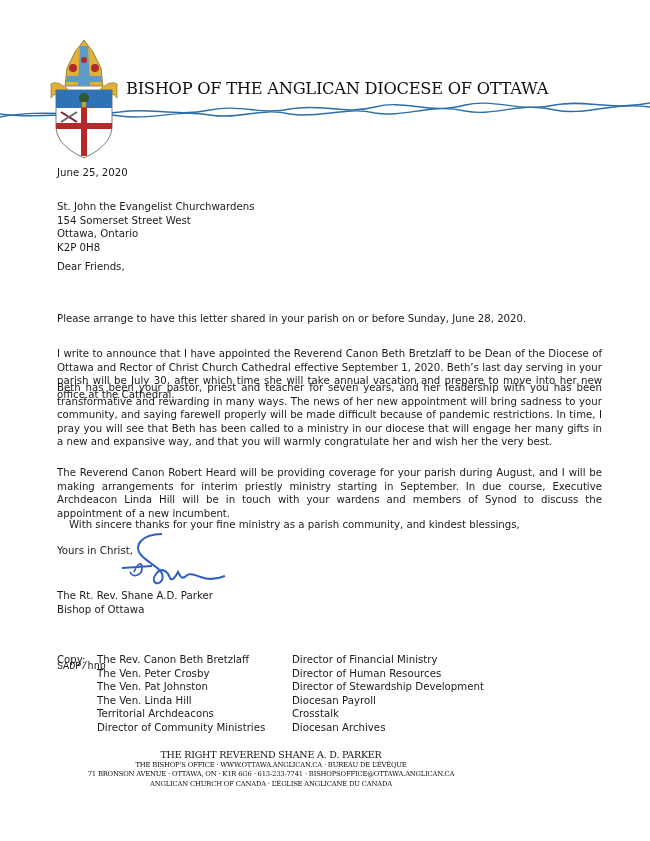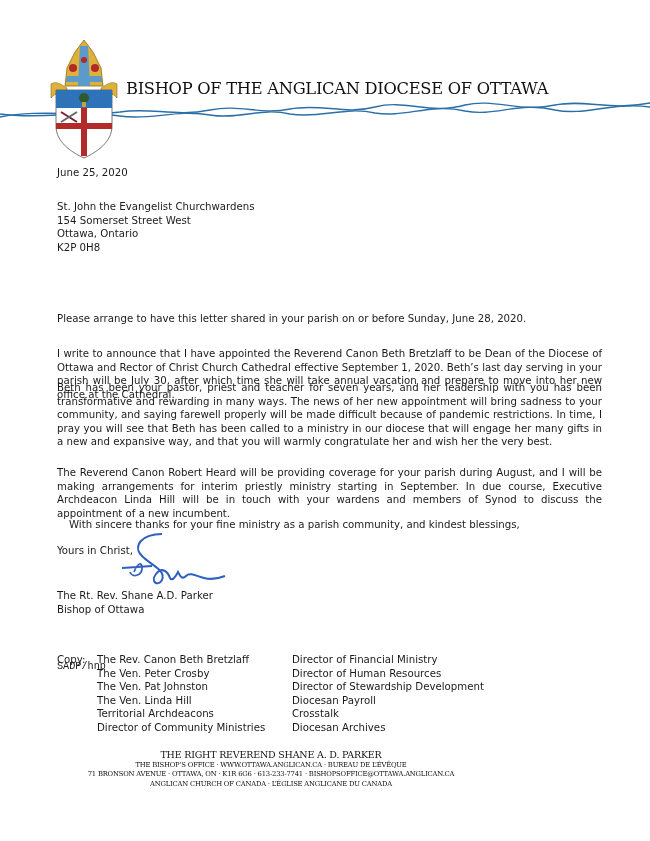--- a/index.html
+++ b/index.html
@@ -77,20 +77,21 @@
 
   <div class="body date">June 25, 2020</div>
 
   <div class="body address">
     <p class="line">St. John the Evangelist Churchwardens</p>
     <p class="line">154 Somerset Street West</p>
     <p class="line">Ottawa, Ontario</p>
     <p class="line">K2P 0H8</p>
   </div>
 
+  <div class="body salutation">Dear Friends,</div>
 
   <p class="body para p2">Please arrange to have this letter shared in your parish on or before Sunday, June 28, 2020.</p>
   <p class="body para p3">I write to announce that I have appointed the Reverend Canon Beth Bretzlaff to be Dean of the Diocese of Ottawa and Rector of Christ Church Cathedral effective September 1, 2020. Beth’s last day serving in your parish will be July 30, after which time she will take annual vacation and prepare to move into her new office at the Cathedral.</p>
   <p class="body para p4">Beth has been your pastor, priest and teacher for seven years, and her leadership with you has been transformative and rewarding in many ways. The news of her new appointment will bring sadness to your community, and saying farewell properly will be made difficult because of pandemic restrictions. In time, I pray you will see that Beth has been called to a ministry in our diocese that will engage her many gifts in a new and expansive way, and that you will warmly congratulate her and wish her the very best.</p>
   <p class="body para p5">The Reverend Canon Robert Heard will be providing coverage for your parish during August, and I will be making arrangements for interim priestly ministry starting in September. In due course, Executive Archdeacon Linda Hill will be in touch with your wardens and members of Synod to discuss the appointment of a new incumbent.</p>
   <p class="body para p6">With sincere thanks for your fine ministry as a parish community, and kindest blessings,</p>
 
   <div class="body closing">Yours in Christ,</div>
 
   <svg class="signature" viewBox="0 0 115 55">

